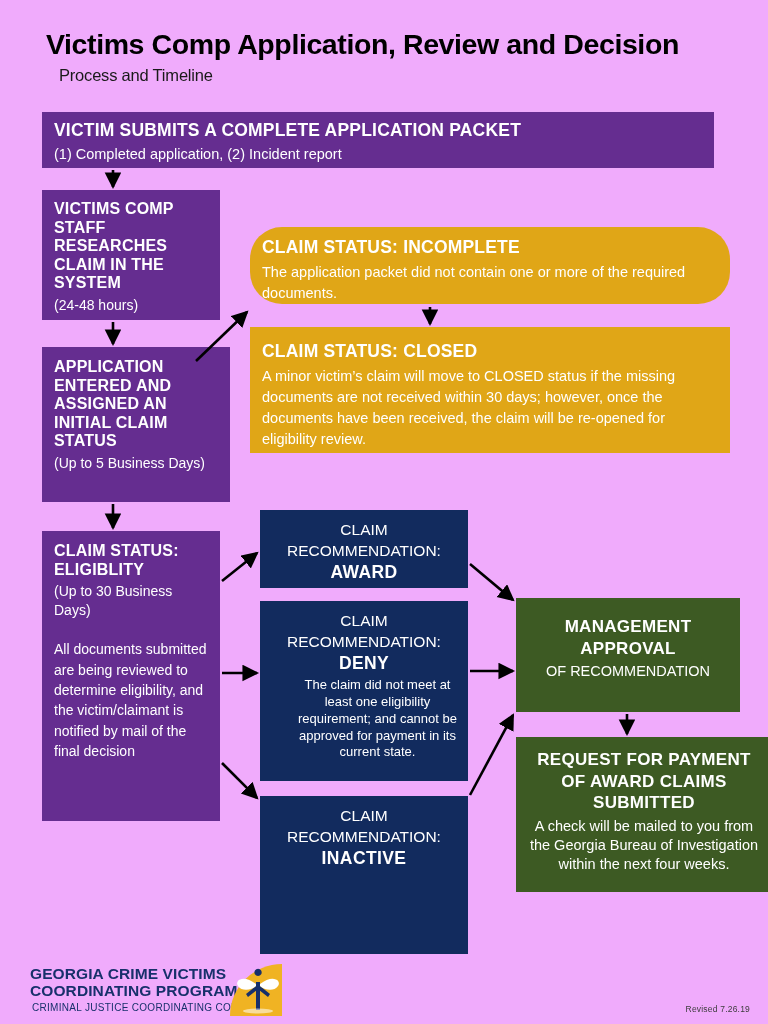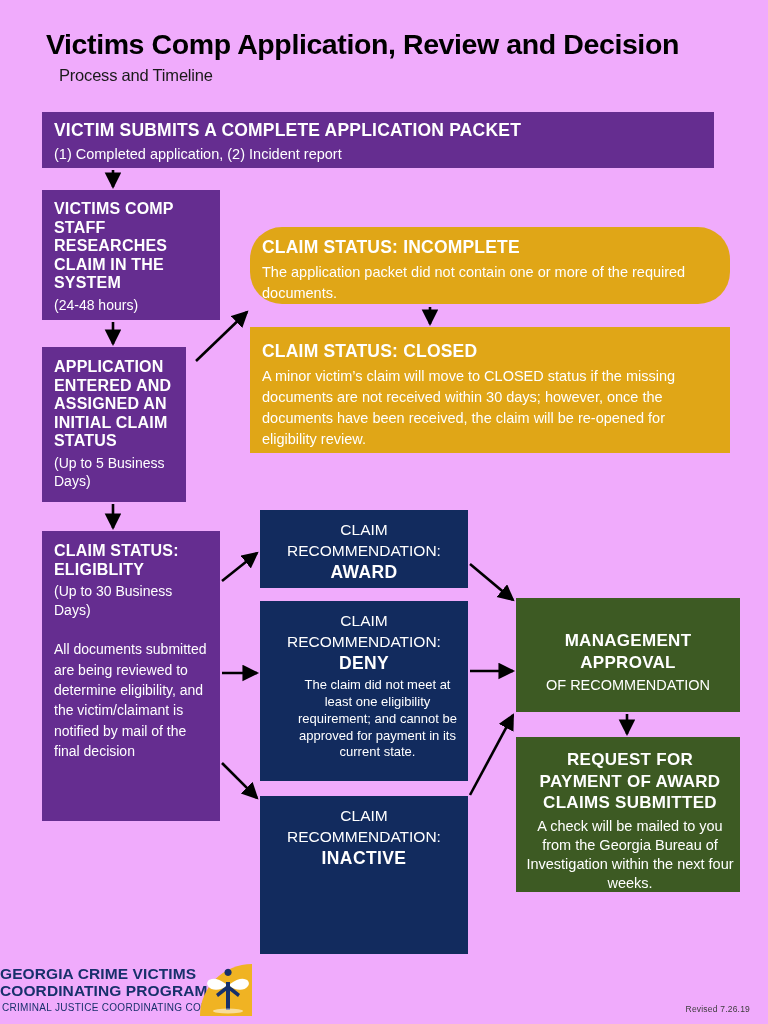--- a/index.html
+++ b/index.html
@@ -71,21 +71,21 @@
   #box-submit .bd { font-size: 14.5px; margin-top: 5px; }
 
   #box-research {
     left: 42px; top: 190px; width: 178px; height: 130px;
     padding: 10px 12px 4px 12px;
   }
   #box-research .hd { font-size: 16px; }
   #box-research .bd { font-size: 14px; margin-top: 3px; }
 
   #box-entered {
-    left: 42px; top: 347px; width: 144px; height: 155px;
+    left: 42px; top: 347px; width: 188px; height: 155px;
     padding: 11px 12px 12px 12px;
   }
   #box-entered .hd { font-size: 16px; }
   #box-entered .bd { font-size: 14px; margin-top: 3px; }
 
   #box-eligibility {
     left: 42px; top: 531px; width: 178px; height: 290px;
     padding: 11px 12px 0 12px;
   }
   #box-eligibility .hd { font-size: 16px; }
@@ -121,44 +121,44 @@
     padding: 9px 10px 0 10px;
   }
   .navy-box .rl1,
   .navy-box .rl2 { font-size: 15.5px; font-weight: normal; line-height: 1.36; }
   .navy-box .rlbig { font-size: 17.5px; font-weight: bold; line-height: 1.3; letter-spacing: 0.4px; }
   .navy-box .bd { font-size: 13px; line-height: 1.3; margin-top: 2px; margin-left: 27px; }
 
   .green-box { text-align: center; }
   #box-approval {
     left: 516px; top: 598px; width: 224px; height: 114px;
-    padding: 32px 10px 0 10px;
+    padding: 18px 10px 0 10px;
   }
   #box-approval .hd { font-size: 17px; letter-spacing: 0.3px; line-height: 1.28; }
   #box-approval .bd { font-size: 14.5px; margin-top: 2px; }
 
   #box-request {
-    left: 516px; top: 737px; width: 224px; height: 155px;
+    left: 516px; top: 737px; width: 252px; height: 155px;
     padding: 12px 6px 0 10px;
   }
   #box-request .hd { font-size: 17px; letter-spacing: 0.3px; line-height: 1.27; }
   #box-request .bd { font-size: 14.5px; margin-top: 3px; line-height: 1.32; }
 
   
   #arrows {
     position: absolute;
     left: 0; top: 0;
     width: 768px; height: 1024px;
     pointer-events: none;
   }
 
   
   #footer-logo {
     position: absolute;
-    left: 0; top: 965px;
+    left: 30px; top: 965px;
     width: 240px; height: 52px;
   }
   .logo-l1, .logo-l2 {
     position: absolute;
     left: 0;
     font-size: 15.5px;
     font-weight: bold;
     color: #17306B;
     letter-spacing: 0.1px;
     white-space: nowrap;

